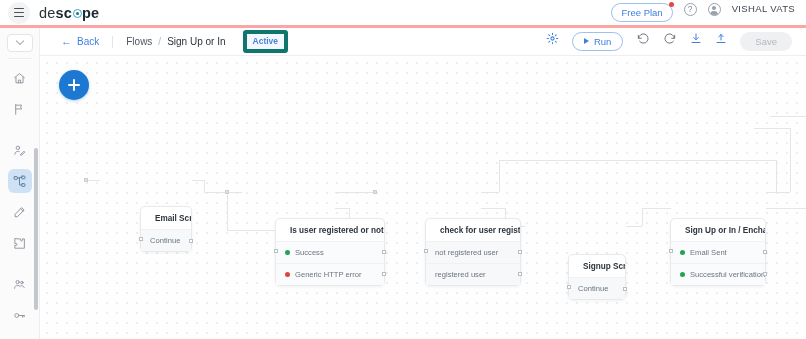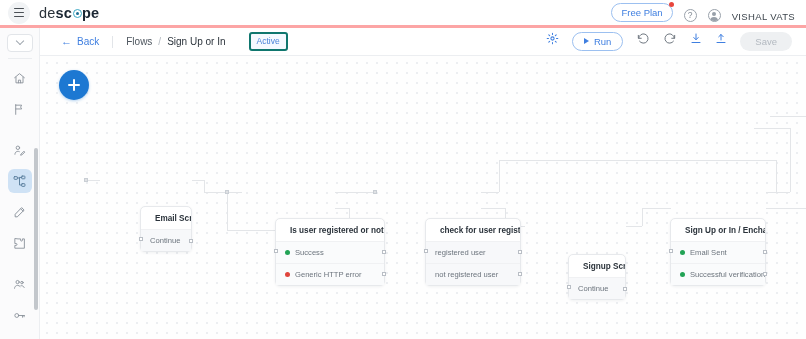--- a/index.html
+++ b/index.html
@@ -31,21 +31,21 @@
   .logo .bd { font-weight: 700; color: #1b2733; }
   .logo .oo {
     display: inline-block; width: 9px; height: 9px; border-radius: 50%;
     border: 1.6px solid #3aa7c4; position: relative; top: 0px; margin: 0 .5px;
   }
   .logo .oo::after {
     content: ""; position: absolute; left: 50%; top: 50%;
     width: 3px; height: 3px; margin: -1.5px 0 0 -1.5px;
     border-radius: 50%; background: #1a6f95;
   }
-  .top-right { margin-left: auto; display: flex; align-items: flex-end; gap: 11px; margin-right: 11px; }
+  .top-right { margin-left: auto; display: flex; align-items: flex-start; gap: 11px; margin-right: 11px; }
   .free-plan {
     position: relative; border: 1px solid #9cc0f0; color: #3f7fe0;
     border-radius: 11px; font-size: 9.5px; padding: 3px 9px 3.5px; background: #fff; cursor: pointer;
   }
   .free-plan .dot {
     position: absolute; right: -2px; top: -2px; width: 5px; height: 5px;
     border-radius: 50%; background: #e8453c;
   }
   .ic-round {
     width: 13px; height: 13px; border-radius: 50%; border: 1.1px solid #9aa2ab;
@@ -98,22 +98,22 @@
     display: flex; align-items: center; z-index: 15;
   }
   .back-btn { display: flex; align-items: center; gap: 5px; margin-left: 21px; cursor: pointer; }
   .back-arrow { color: #3f7fe0; font-size: 11px; line-height: 1; }
   .back-label { font-size: 10px; color: #3f7fe0; }
   .vdiv { width: 1px; height: 12px; background: #e2e5e9; margin: 0 13px; }
   .crumbs { display: flex; gap: 6px; font-size: 10px; color: #4d555e; }
   .crumbs .sep { color: #b4bac1; }
   .crumbs .cur { color: #2b333b; }
   .badge-active {
-    margin-left: 23px; border: 2px solid #0f766e; background: #f5f9ff; color: #4a83d8;
-    font-size: 8.5px; border-radius: 3px; padding: 2.5px 6px 3px; cursor: pointer;
+    margin-left: 17px; border: 4px solid #0f766e; background: #f5f9ff; color: #4a83d8;
+    font-size: 8.5px; border-radius: 3px; padding: 2.5px 6px 3px; cursor: pointer; font-weight: bold;
   }
   .tools { margin-left: auto; display: flex; align-items: flex-start; gap: 13px; margin-right: 14px; }
   .tool { cursor: pointer; display: flex; align-items: center; }
   .run-btn {
     display: flex; align-items: center; gap: 5px; border: 1px solid #9cc0f0;
     color: #3f7fe0; border-radius: 11px; font-size: 9.5px; padding: 3px 11px 3.5px;
     background: #fff; cursor: pointer;
   }
   .tri { width: 0; height: 0; border-left: 5px solid #3f7fe0; border-top: 3.2px solid transparent; border-bottom: 3.2px solid transparent; }
   .save-btn {
@@ -408,25 +408,25 @@
 
     <div class="node" style="left:385px; top:162px; width:96px;">
       <div class="node-head">
         <svg width="8" height="8" viewBox="0 0 24 24" fill="none" stroke="#4aa86a" stroke-width="2" stroke-linecap="round" stroke-linejoin="round">
           <path d="M4 3v5l7 6v7"></path>
             <path d="M20 3v5l-6 5"></path>
         </svg>
         <span>check for user registration</span>
       </div>
       <div class="node-row plain">
+        <span>not registered user</span>
+        <span class="port out" style="top:8px;"></span>
+      </div>
+      <div class="node-row plain">
         <span>registered user</span>
-        <span class="port out" style="top:8px;"></span>
-      </div>
-      <div class="node-row plain">
-        <span>not registered user</span>
         <span class="port out" style="top:8px;"></span>
       </div>
       <span class="port in" style="top:30px;"></span>
     </div>
 
     <div class="node" style="left:528px; top:198px; width:58px;">
       <div class="node-head">
         <svg width="8" height="8" viewBox="0 0 24 24" fill="none" stroke="#2f7fd6" stroke-width="2" stroke-linecap="round" stroke-linejoin="round">
           <rect x="2.5" y="4" width="19" height="13" rx="1.8"></rect>
             <path d="M9 20.5h6"></path>

